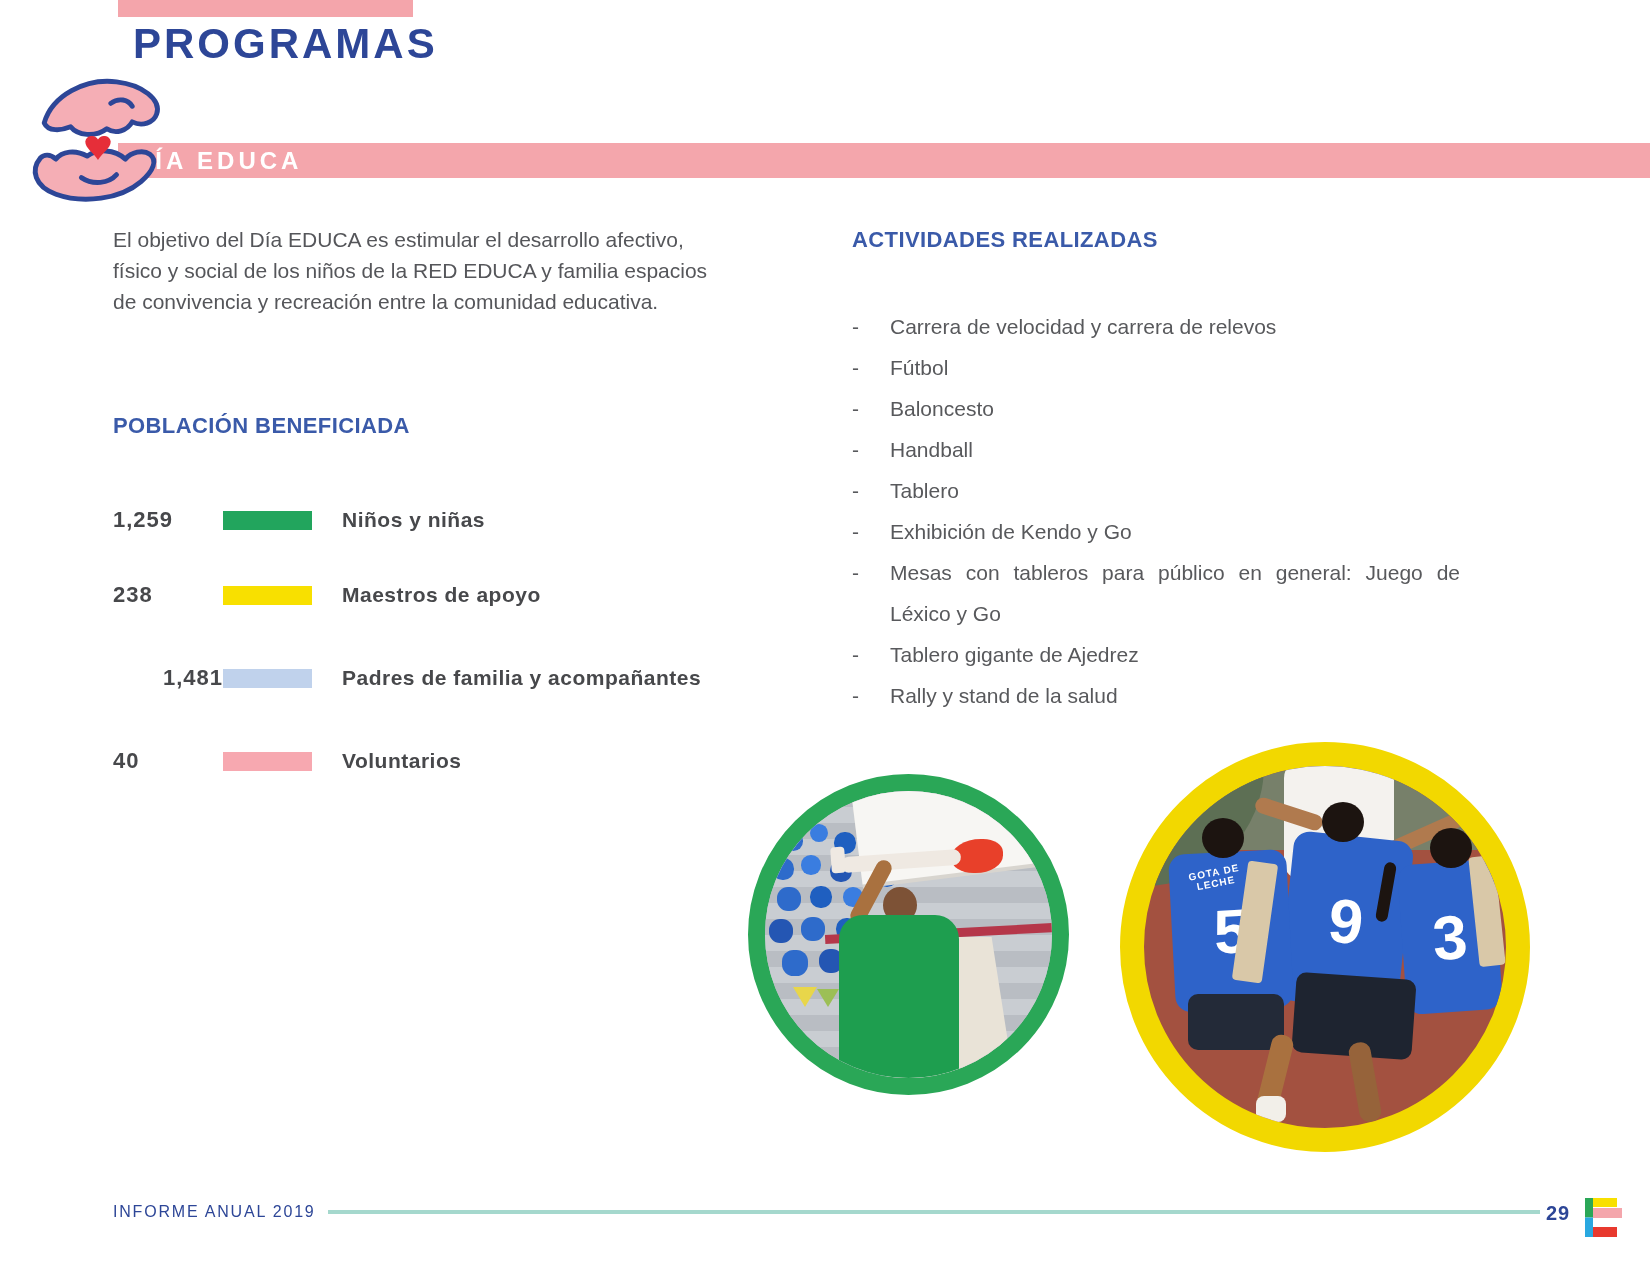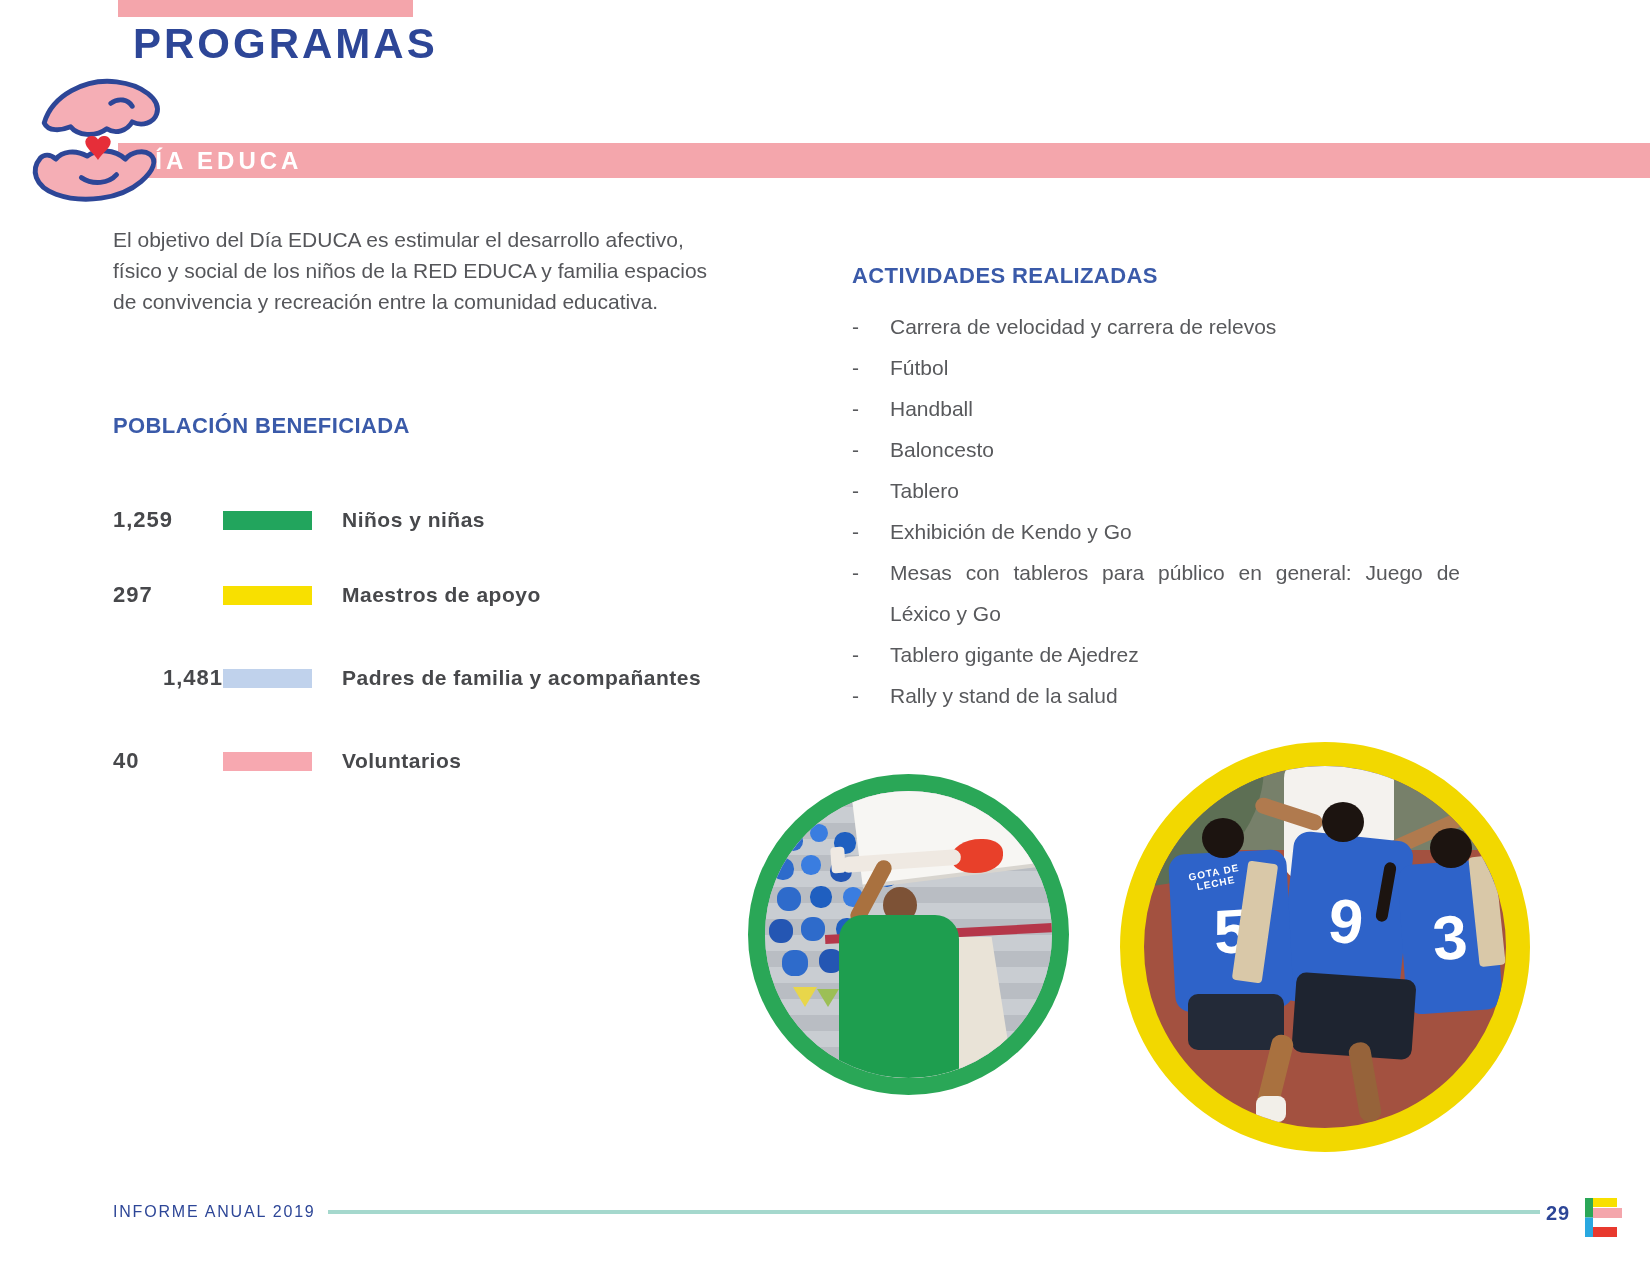--- a/index.html
+++ b/index.html
@@ -15,21 +15,21 @@
                color:#ffffff;letter-spacing:4px;}
   .hands{position:absolute;left:24px;top:74px;width:148px;height:132px;z-index:2;}
 
   
   .intro{position:absolute;left:113px;top:224px;font-size:21px;line-height:31px;
          color:#55565a;}
   .intro div{white-space:nowrap;}
   .subheading{position:absolute;font-size:22px;font-weight:bold;color:#3a5aa9;
               letter-spacing:0.4px;}
   .pobl-heading{left:113px;top:413px;}
-  .act-heading{left:852px;top:227px;margin-top:36px;}
+  .act-heading{left:852px;top:227px;}
 
   .stat-row{position:absolute;left:113px;height:26px;display:flex;align-items:center;}
   .stat-value{width:110px;font-size:22px;font-weight:bold;color:#47484b;letter-spacing:1px;}
   .swatch{width:89px;height:19px;margin-right:30px;}
   .swatch-0{background:#22a55d;}
   .swatch-1{background:#f8e000;}
   .swatch-2{background:#c0d2ec;}
   .swatch-3{background:#f7a8b0;}
   .stat-label{font-size:21px;font-weight:bold;color:#47484b;letter-spacing:0.5px;}
 
@@ -154,41 +154,41 @@
   </div>
 
   <div class="subheading pobl-heading">POBLACIÓN BENEFICIADA</div>
 
   <div class="stat-row" style="top:507px;">
     <div class="stat-value">1,259</div>
     <div class="swatch swatch-0"></div>
     <div class="stat-label">Niños y niñas</div>
   </div>
   <div class="stat-row" style="top:582px;">
-    <div class="stat-value">297</div>
+    <div class="stat-value">238</div>
     <div class="swatch swatch-1"></div>
     <div class="stat-label">Maestros de apoyo</div>
   </div>
   <div class="stat-row" style="top:665px;text-align:right;">
     <div class="stat-value">1,481</div>
     <div class="swatch swatch-2"></div>
     <div class="stat-label">Padres de familia y acompañantes</div>
   </div>
   <div class="stat-row" style="top:748px;">
     <div class="stat-value">40</div>
     <div class="swatch swatch-3"></div>
     <div class="stat-label">Voluntarios</div>
   </div>
 
   <div class="subheading act-heading">ACTIVIDADES REALIZADAS</div>
   <ul class="act-list">
     <li>Carrera de velocidad y carrera de relevos</li>
     <li>Fútbol</li>
+    <li>Baloncesto</li>
     <li>Handball</li>
-    <li>Baloncesto</li>
     <li>Tablero</li>
     <li>Exhibición de Kendo y Go</li>
     <li>Mesas con tableros para público en general: Juego de Léxico y Go</li>
     <li>Tablero gigante de Ajedrez</li>
     <li>Rally y stand de la salud</li>
   </ul>
 
   <div class="photo photo-green">
     <div class="bleachers"></div>
     <div class="crowd"></div>

